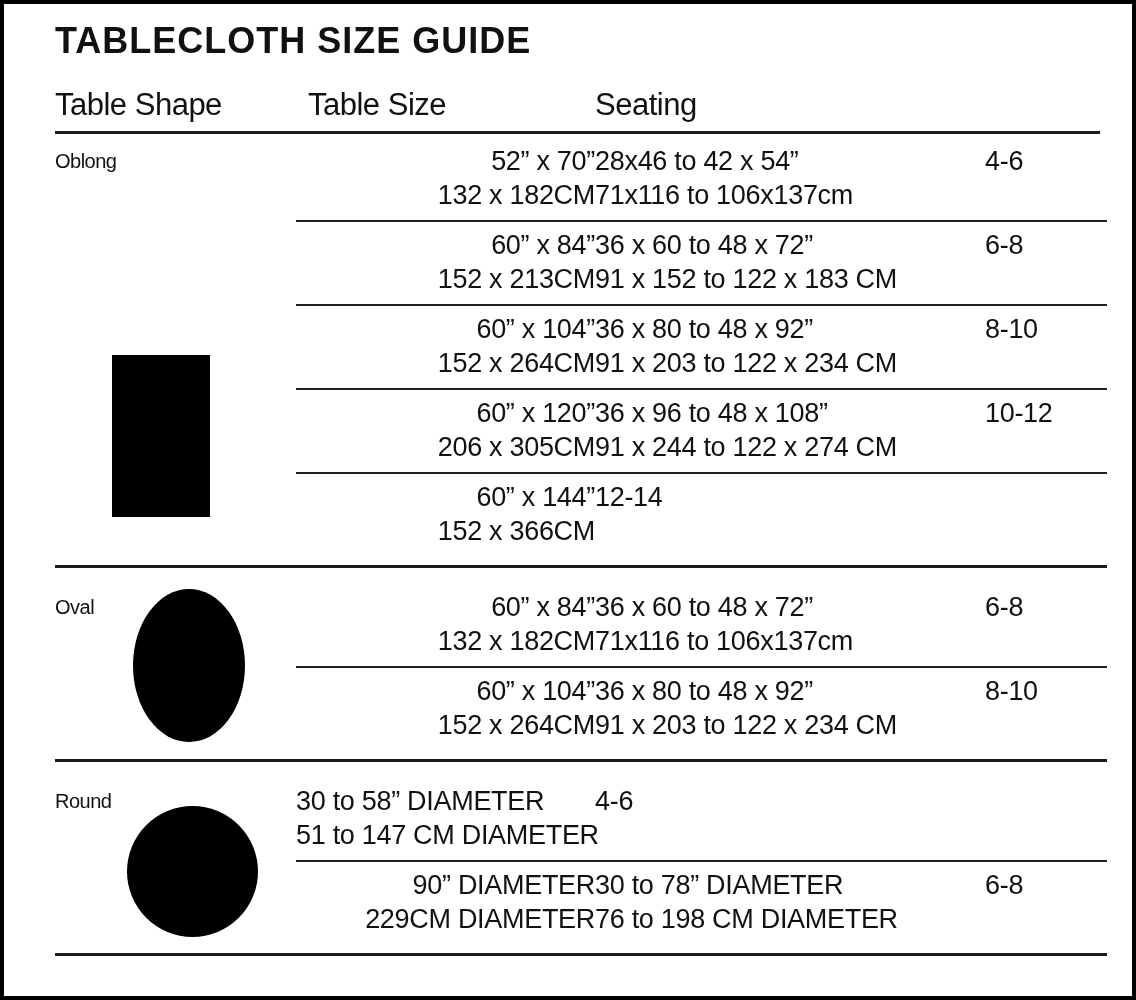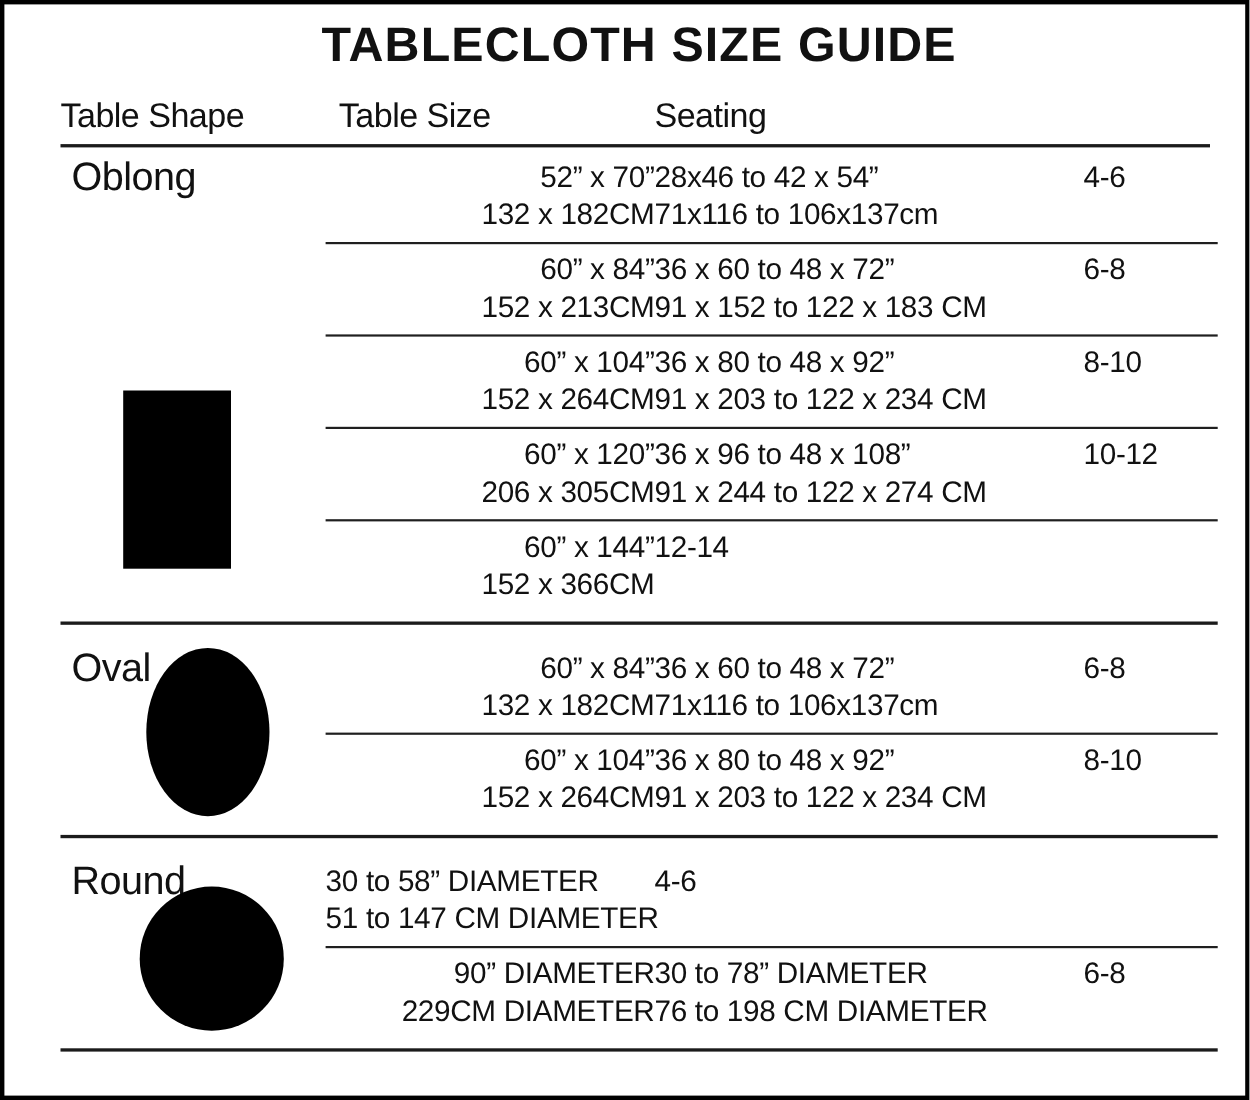--- a/index.html
+++ b/index.html
@@ -10,22 +10,21 @@
     box-sizing: border-box;
     background: #ffffff;
     border: 4px solid #000000;
     padding: 0 25px 0 51px;
     overflow: hidden;
     font-family: "Liberation Sans", sans-serif;
     color: #111111;
   }
   .title {
     margin-top: 12px;
-    text-align: center;
-    font-size: 44px;
+    font-size: 36px;
     font-weight: bold;
     letter-spacing: 1px;
     line-height: 50px;
     white-space: nowrap;
   }
   .header {
     display: grid;
     grid-template-columns: 253px 287px 390px 1fr;
     margin-top: 20px;
     font-size: 31px;
@@ -37,25 +36,24 @@
   .header-rule {
     height: 3px;
     background: #1b1b1b;
     margin-top: 7px;
     margin-right: 7px;
   }
   #groups { margin-top: 4px; }
   .group { display: flex; }
   .shape-cell { position: relative; width: 241px; flex: none; }
   .shape-label {
-    font-size: 36px;
+    font-size: 20px;
     padding-top: 6px;
     line-height: 34px;
     letter-spacing: -0.5px;
-    margin-left: 10px;
   }
   .shape { position: absolute; background: #000000; }
   .shape.rectangle { left: 57px; top: 217px; width: 98px;  height: 162px; }
   .shape.oval      { left: 78px; top: 5px;   width: 112px; height: 153px; border-radius: 50%; }
   .shape.circle    { left: 72px; top: 28px;  width: 131px; height: 131px; border-radius: 50%; }
   .rows { flex: 1; }
   .row {
     display: grid;
     grid-template-columns: 299px 390px 1fr;
     padding: 6px 0 8px 0;

